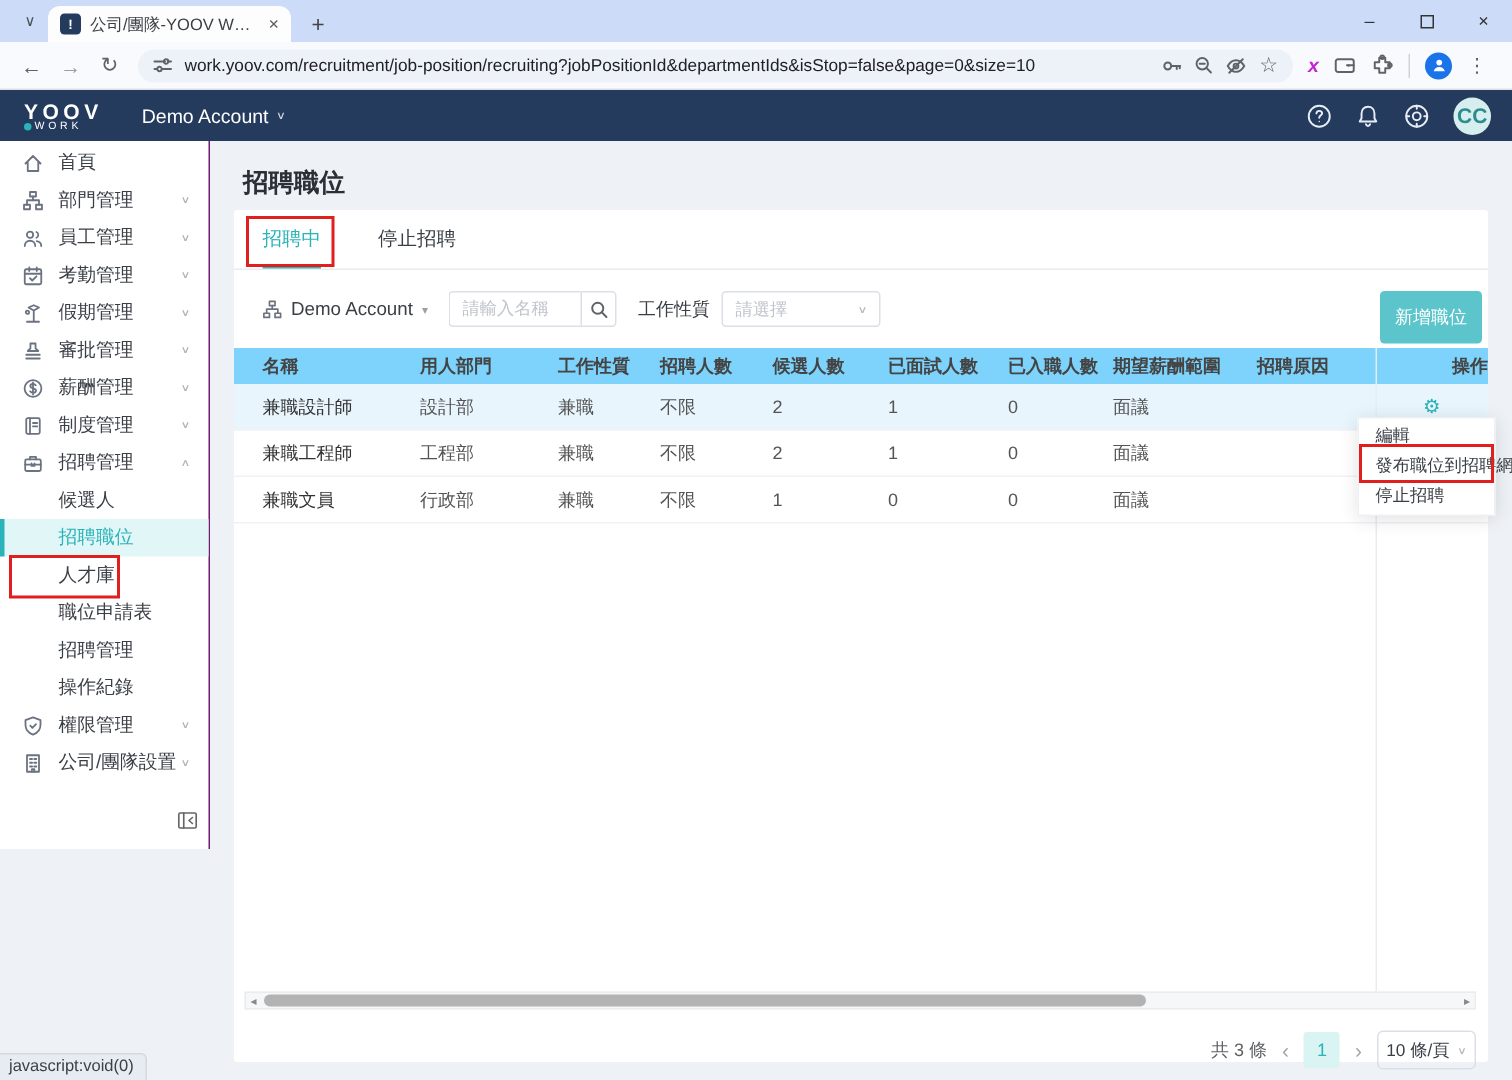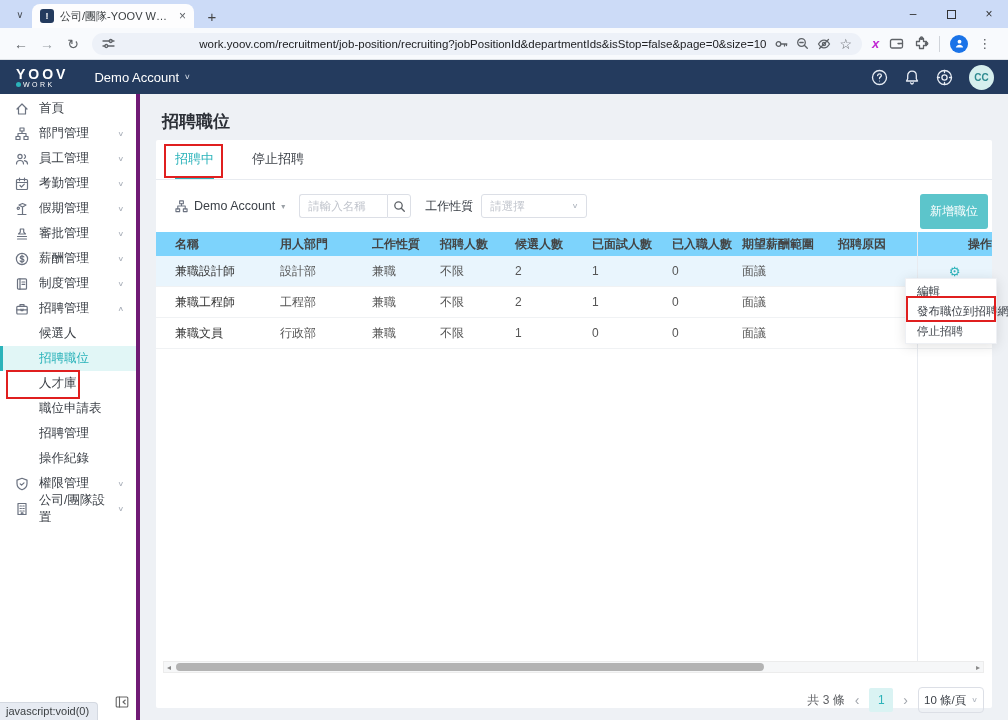--- a/index.html
+++ b/index.html
@@ -25,21 +25,21 @@
   .win-btn { width:38px; height:28px; display:flex; align-items:center; justify-content:center;
     color:#333; font-size:12px; cursor:pointer; }
   .win-max-box { width:9px; height:9px; border:1.3px solid #333; }
 
   
   .toolbar { position:absolute; left:0; top:28px; width:1008px; height:32px; background:#f8fafd;
     border-bottom:1px solid #dde1e6; display:flex; align-items:center; }
   .nav-ic { width:26px; text-align:center; font-size:14px; color:#5f6368; cursor:pointer; }
   .nav-ic.fwd { color:#9aa0a6; }
   .url-pill { margin-left:6px; width:770px; height:22px; background:#edf1f8; border-radius:11px;
-    display:flex; align-items:center; padding:0 10px; gap:8px;text-align:right; }
+    display:flex; align-items:center; padding:0 10px; gap:8px; }
   .url-text { font-size:11.5px; color:#202124; white-space:nowrap; overflow:hidden; flex:1; }
   .pill-ic { flex:none; display:flex; align-items:center; cursor:pointer; color:#5f6368; font-size:12px; }
   .ext-area { display:flex; align-items:center; gap:10px; margin-left:10px; }
   .ext-x { font-weight:bold; font-style:italic; font-size:13px; color:#c026d3; cursor:pointer; }
   .ext-divider { width:1px; height:16px; background:#d0d4da; }
   .profile-dot { width:18px; height:18px; border-radius:50%; background:#1a73e8; display:flex;
     align-items:center; justify-content:center; cursor:pointer; }
   .more-dots { font-size:13px; color:#5f6368; cursor:pointer; margin:0 8px 0 0; }
 
   
@@ -47,25 +47,25 @@
     display:flex; align-items:center; color:#fff; }
   .brand { margin-left:16px; line-height:1; cursor:pointer; }
   .brand-top { font-size:14px; font-weight:bold; letter-spacing:3px; color:#fff; }
   .brand-bottom { font-size:7px; letter-spacing:2.5px; color:#fff; display:flex; align-items:center; gap:2px; }
   .brand-dot { width:5px; height:5px; border-radius:50%; background:#2bb3ba; display:inline-block; }
   .account { margin-left:26px; font-size:13px; display:flex; align-items:center; gap:5px; cursor:pointer; }
   .account .chev { font-size:9px; transform:scaleY(.8); color:#cfd6e2; }
   .appbar-right { margin-left:auto; display:flex; align-items:center; gap:16px; margin-right:14px; }
   .appbar-ic { cursor:pointer; display:flex; align-items:center; }
   .avatar { width:25px; height:25px; border-radius:50%; background:#d6efee; color:#2e8b90;
-    font-size:10px; font-weight:bold; display:flex; align-items:center; justify-content:center; cursor:pointer; }
-
-  
-  .sidebar { position:absolute; left:0; top:94px; width:140px; height:626px; background:#fff;
-    border-right:4px solid #701a75; }
+    font-size:14px; font-weight:bold; display:flex; align-items:center; justify-content:center; cursor:pointer; }
+
+  
+  .sidebar { position:absolute; left:0; top:94px; width:140px; height:472px; background:#fff;
+    border-right:1px solid #701a75; }
   .menu { padding-top:2px; }
   .mi { height:25px; display:flex; align-items:center; padding:0 12px 0 15px; font-size:12.5px;
     color:#3a3f46; cursor:pointer; position:relative; }
   .mi .ic { width:15px; margin-right:9px; display:flex; align-items:center; color:#6b7280; }
   .mi .chev { margin-left:auto; font-size:9px; color:#aab0ba; transform:scaleY(.75); }
   .mi.sub { padding-left:39px; }
   .mi.sub.active { background:#e1f6f6; color:#2bb3ba; }
   .mi.sub.active::before { content:""; position:absolute; left:0; top:0; width:3px; height:100%;
     background:#2bb3ba; }
   .collapse-btn { position:absolute; right:7px; bottom:7px; color:#666; cursor:pointer; }

